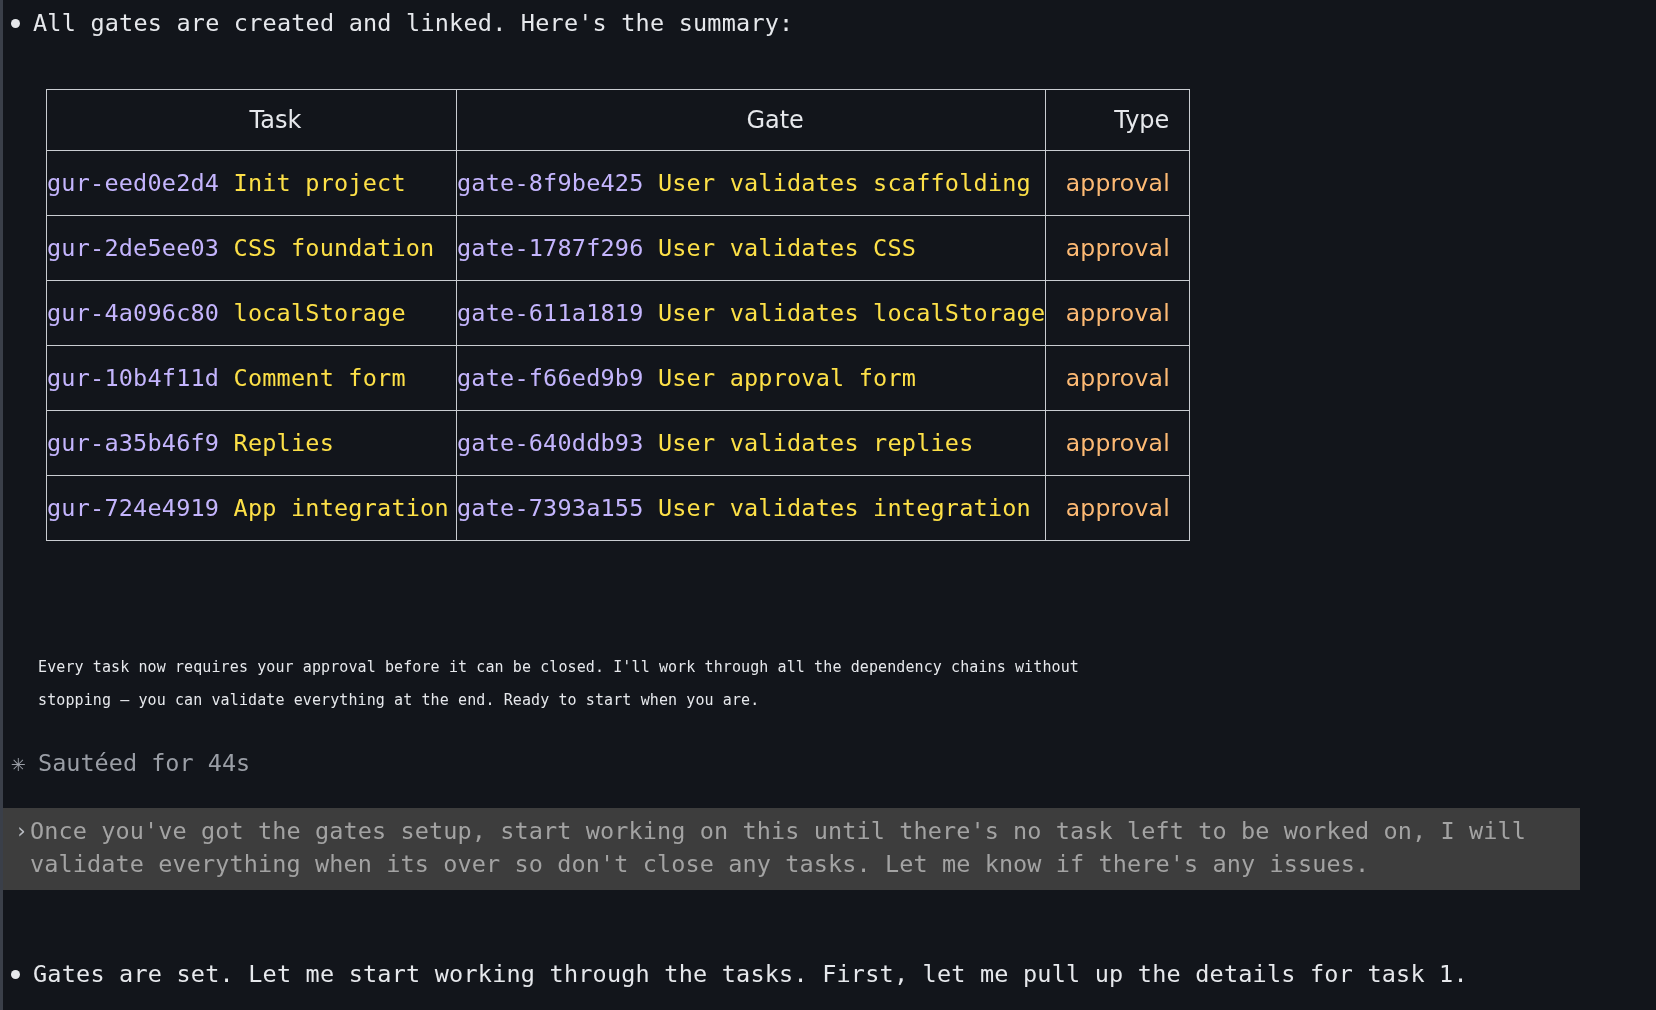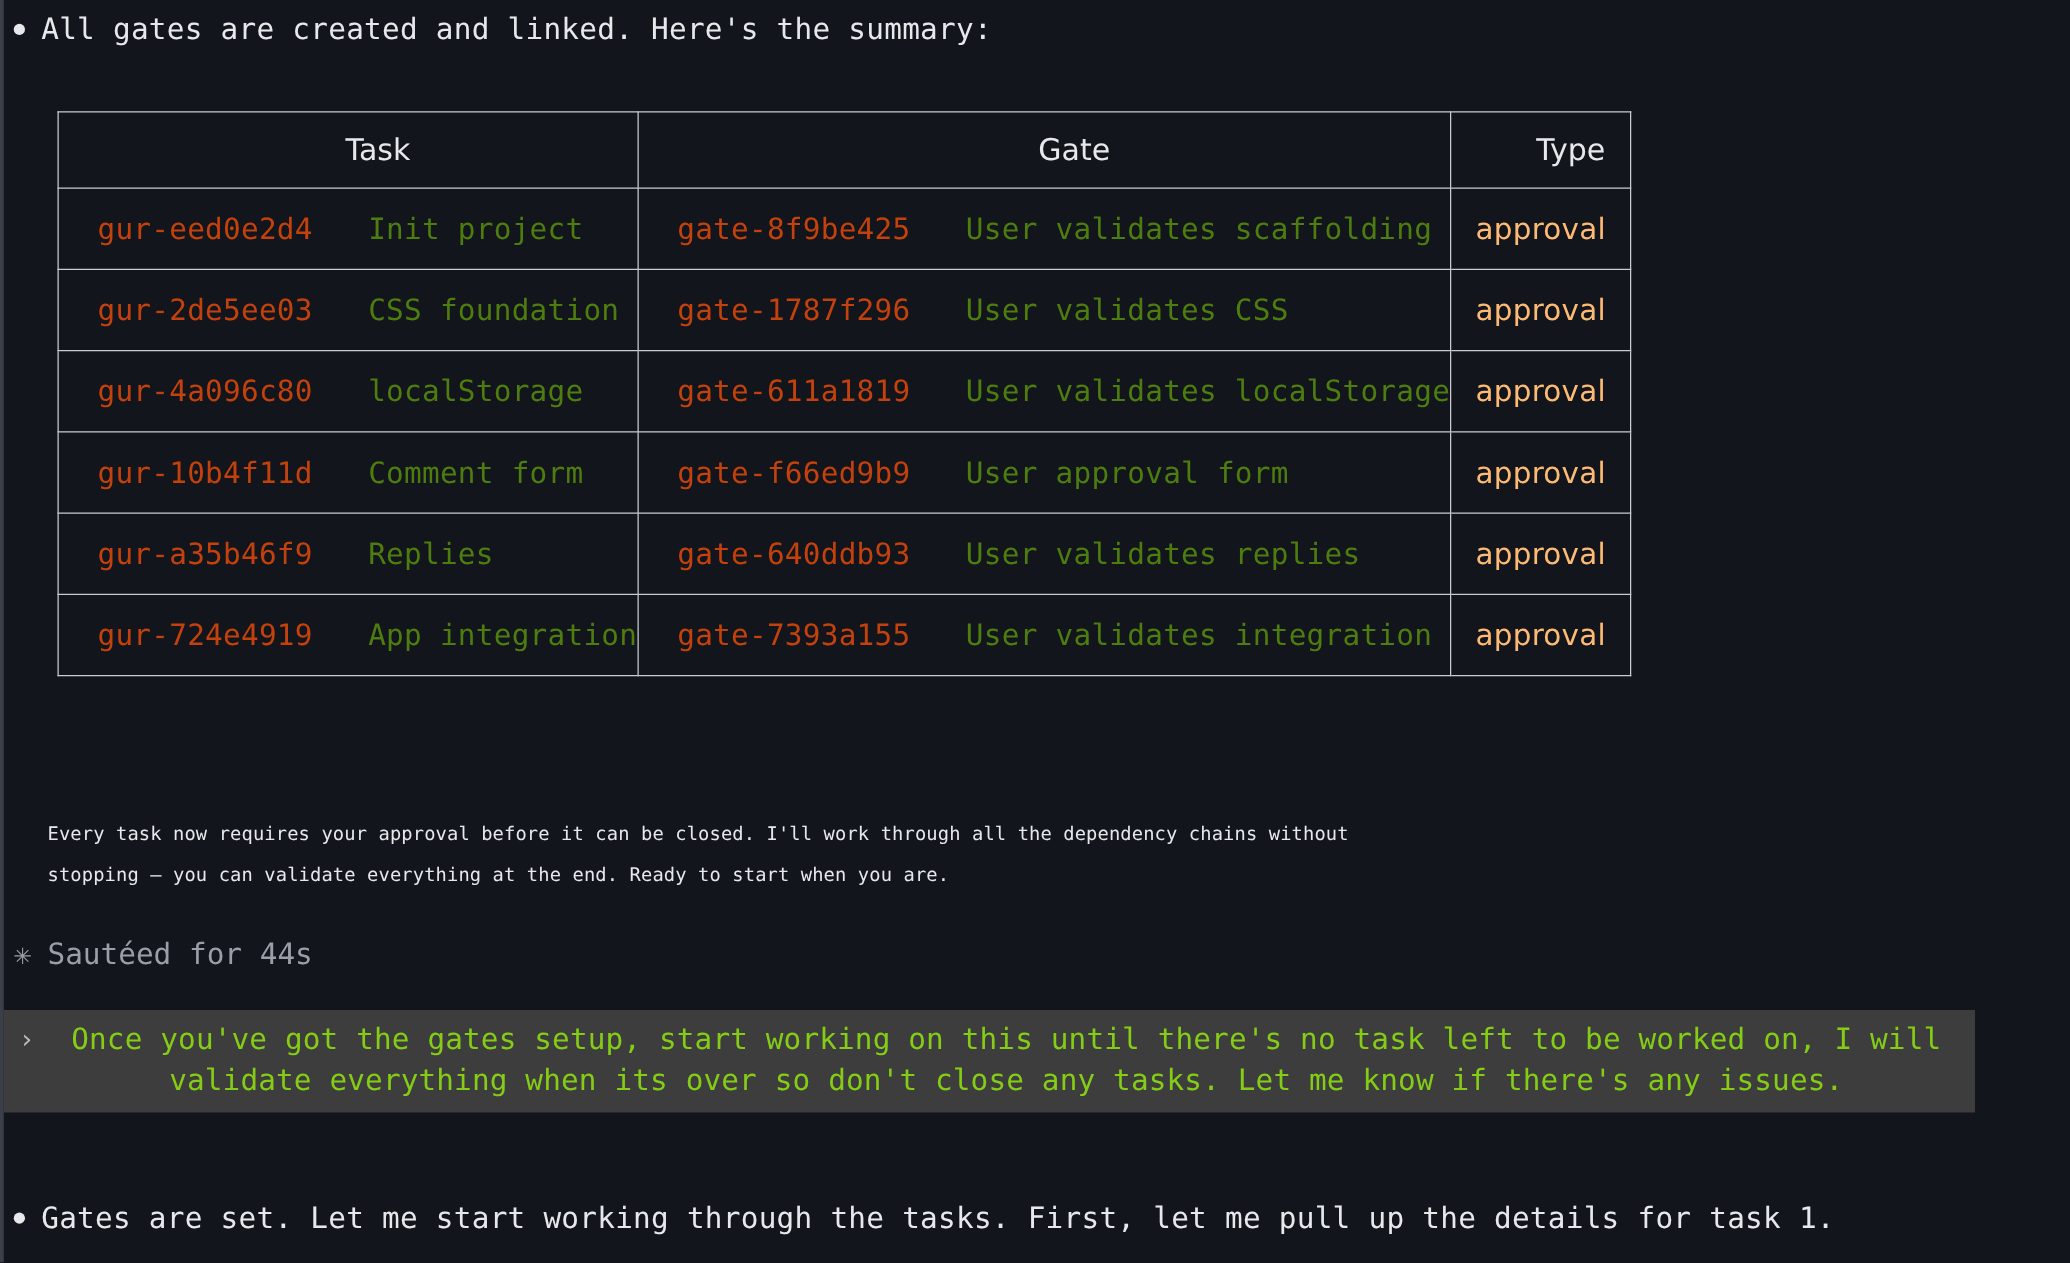--- a/index.html
+++ b/index.html
@@ -111,26 +111,24 @@
     white-space: nowrap;
     overflow: hidden;
   }
   td.cell-type {
     font-family: "DejaVu Sans", sans-serif;
     font-size: 24px;
     text-align: center;
     color: #fdba74;
   }
   .id {
-    color: #c2410c;
-    margin-left: 31px;
+    color: #c4b5fd;
   }
   .desc {
-    color: #4d7c0f;
-    margin-left: 30px;
+    color: #fde047;
   }
 
   
   .para {
     position: absolute;
     left: 38px;
     top: 651px;
     width: 1600px;
     font-size: 15px;
     line-height: 33px;
@@ -175,24 +173,23 @@
     box-sizing: border-box;
     color: #b9bcc2;
     font-size: 21px;
     line-height: 33px;
   }
   .user-text {
     flex: 1;
     font-size: 23.5px;
     line-height: 33px;
     letter-spacing: 0.1px;
-    color: #84cc16;
+    color: #a3a3a3;
     white-space: pre-wrap;
     padding-right: 0;
-    text-align: center;
   }
 
   
   .assistant-bottom {
     position: absolute;
     left: 0;
     top: 959px;
     width: 1640px;
   }
 </style>

